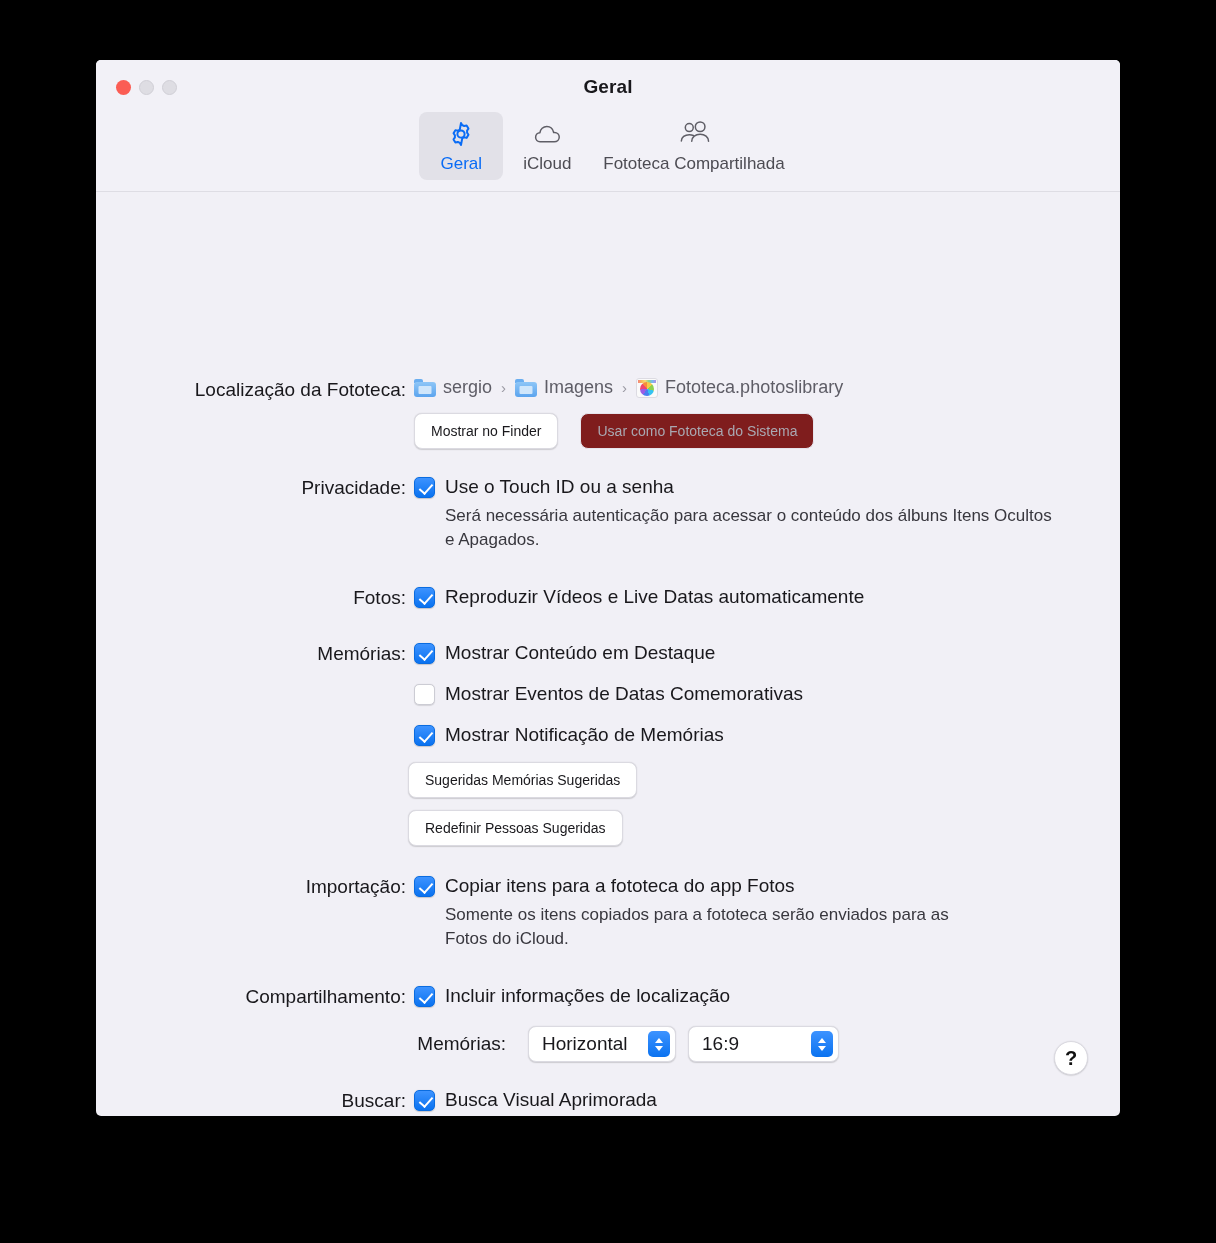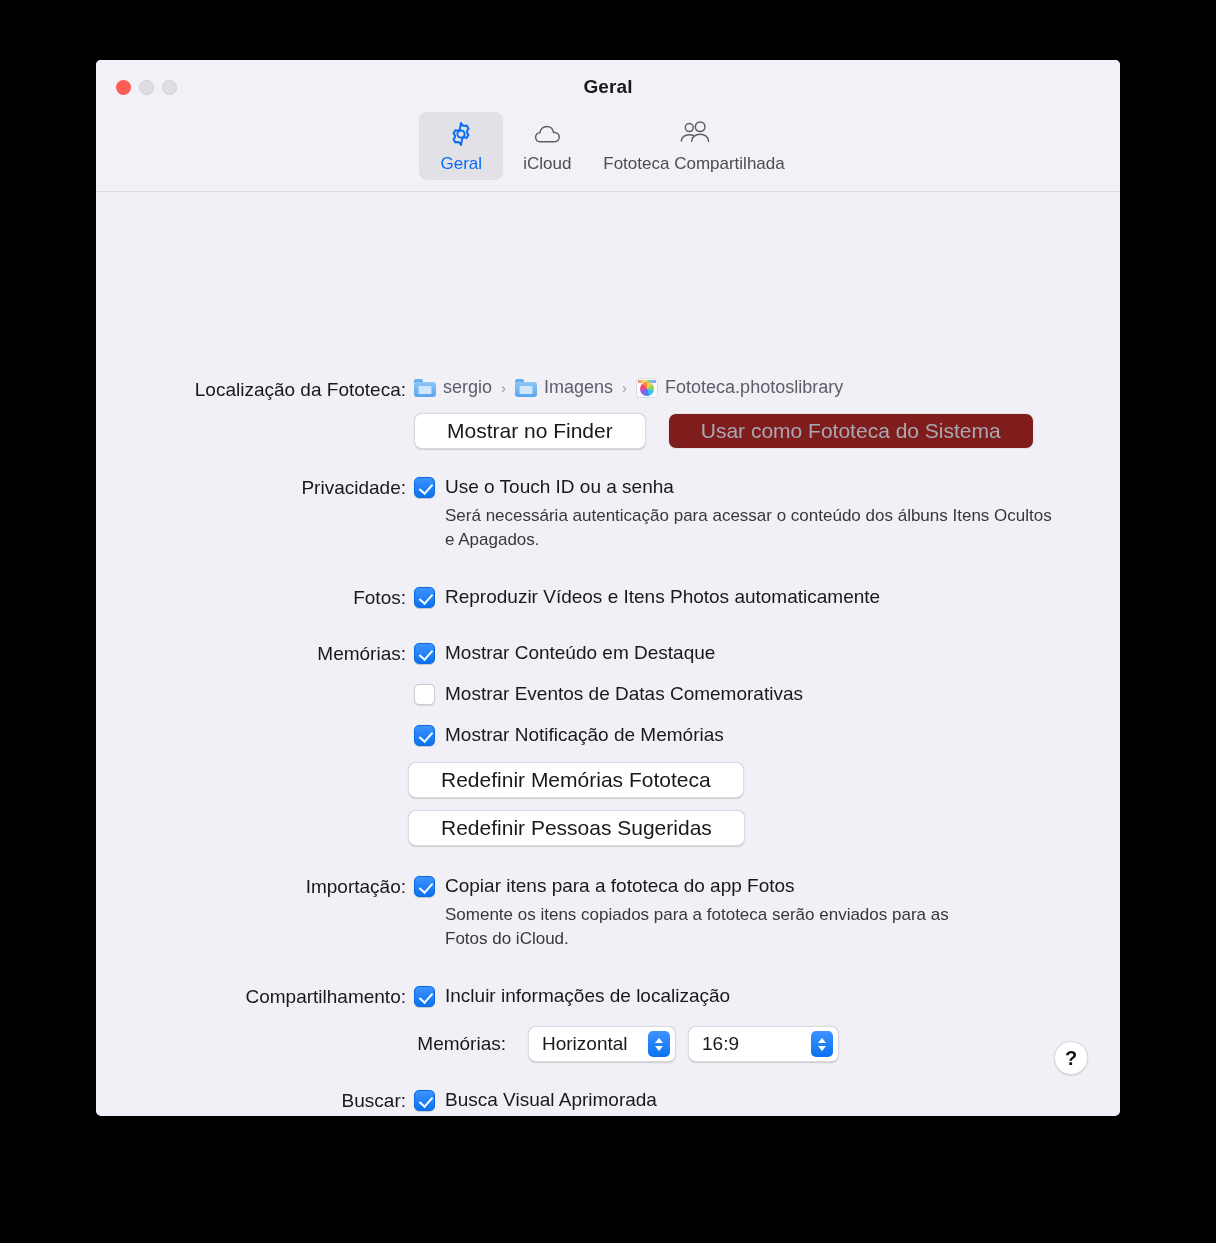--- a/index.html
+++ b/index.html
@@ -196,26 +196,26 @@
                      #4a7ff0 160deg 215deg,#9b5de5 215deg 265deg,#ef476f 265deg 320deg,
                      #f78c3c 320deg 360deg);
   }
 
   
   .btn {
     display: inline-flex;
     align-items: center;
     justify-content: center;
     height: 36px;
-    padding: 0 32px;
+    padding: 0 16px;
     border-radius: 8px;
     background: #ffffff;
     border: 0.5px solid #dbdae1;
     box-shadow: 0 0.5px 1.2px rgba(0,0,0,0.16);
-    font-size: 21px;
+    font-size: 14px;
     color: #19181c;
     white-space: nowrap;
     cursor: default;
   }
   .btn.disabled {
     background: #7f1d1d;
     border-color: #e6e4ec;
     box-shadow: none;
     color: #a9a8b1;
   }
@@ -422,41 +422,41 @@
           <span class="cb-label">Use o Touch ID ou a senha</span>
         </div>
         <div class="helptext" style="margin-left:31px; width:610px;">Será necessária autenticação para acessar o conteúdo dos álbuns Itens Ocultos e Apagados.</div>
       </div>
 
       <div class="lbl" style="top:395px; left:0; width:310px;">Fotos:</div>
 
       <div class="fieldcol" style="top:392px;">
         <div class="cbrow">
           <span class="cb on"></span>
-          <span class="cb-label">Reproduzir Vídeos e Itens Photos automaticamente</span>
+          <span class="cb-label">Reproduzir Vídeos e Live Datas automaticamente</span>
         </div>
       </div>
 
       <div class="lbl" style="top:451px; left:0; width:310px;">Memórias:</div>
 
       <div class="fieldcol" style="top:448px;">
         <div class="cbrow" style="margin-bottom:15px;">
           <span class="cb on"></span>
           <span class="cb-label">Mostrar Conteúdo em Destaque</span>
         </div>
         <div class="cbrow" style="margin-bottom:15px;">
           <span class="cb off"></span>
           <span class="cb-label">Mostrar Eventos de Datas Comemorativas</span>
         </div>
         <div class="cbrow" style="margin-bottom:14px;">
           <span class="cb on"></span>
           <span class="cb-label">Mostrar Notificação de Memórias</span>
         </div>
         <div style="display:flex; flex-direction:column; align-items:flex-start; gap:12px; margin-left:-6px;">
-          <div class="btn">Redefinir Memórias Fototeca</div>
+          <div class="btn">Sugeridas Memórias Sugeridas</div>
           <div class="btn">Redefinir Pessoas Sugeridas</div>
         </div>
       </div>
 
       <div class="lbl" style="top:684px; left:0; width:310px;">Importação:</div>
 
       <div class="fieldcol" style="top:681px; width:620px;">
         <div class="cbrow">
           <span class="cb on"></span>
           <span class="cb-label">Copiar itens para a fototeca do app Fotos</span>

